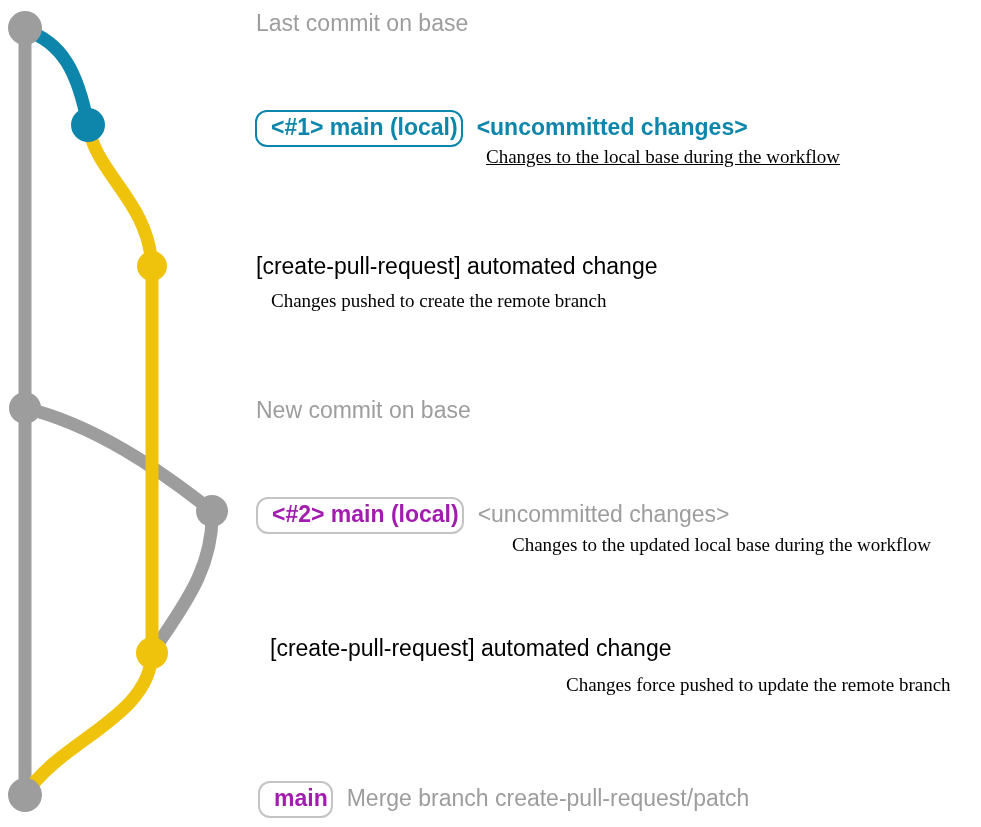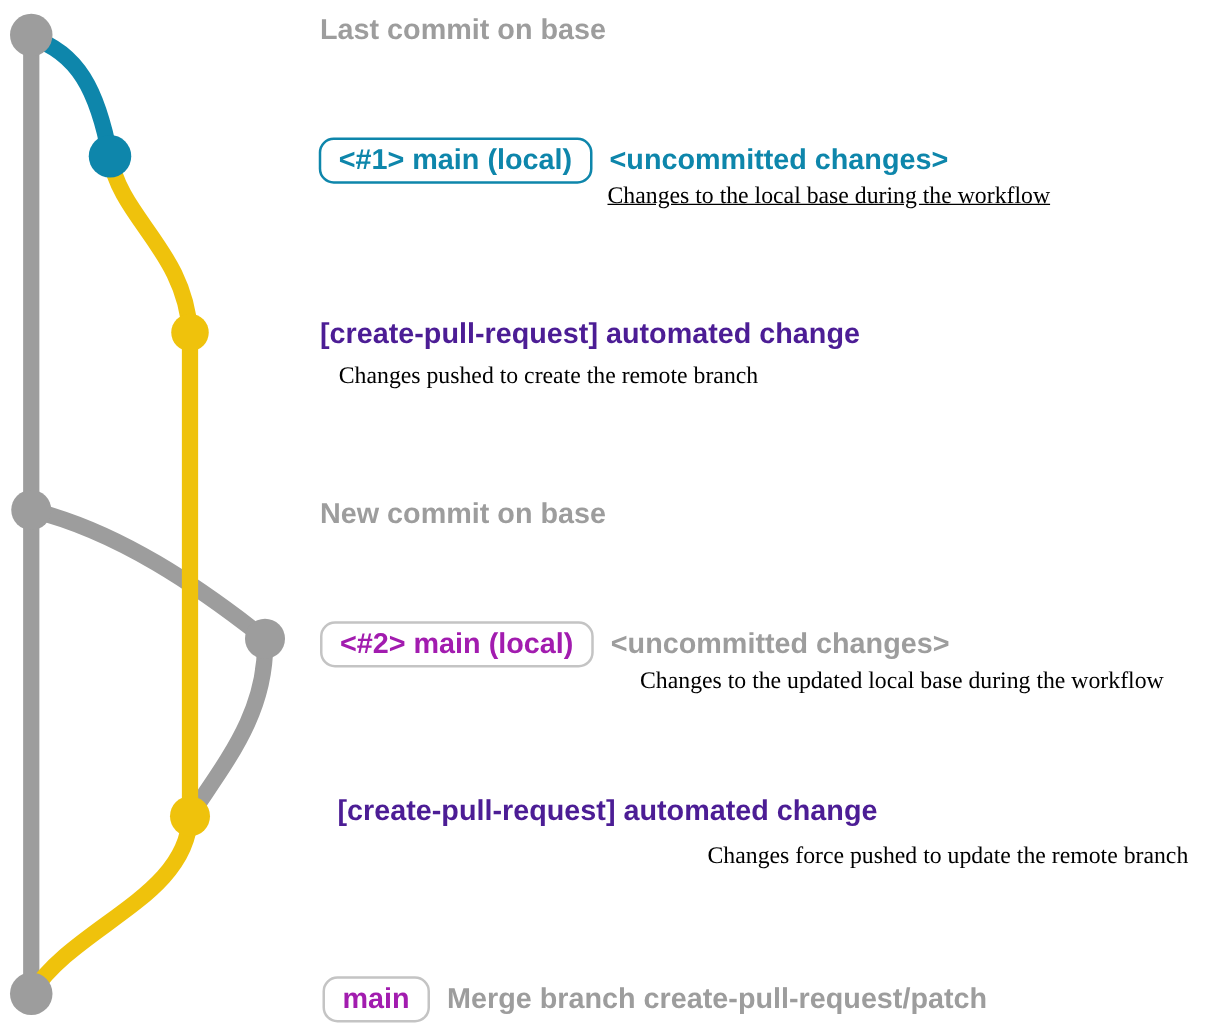--- a/index.html
+++ b/index.html
@@ -30,53 +30,53 @@
     position: absolute;
     display: flex;
     align-items: baseline;
     white-space: nowrap;
   }
 
   .pill {
     display: inline-block;
     border: 2px solid currentColor;
     border-radius: 12px;
-    padding: 4px 14px 6px 14px;
+    padding: 4px 3px 6px 14px;
     font-family: "Liberation Sans", sans-serif;
     font-size: 23px;
     font-weight: bold;
     line-height: 1.0;
     box-sizing: border-box;
     text-align: center;
   }
 
   .headline {
     font-family: "Liberation Sans", sans-serif;
     font-size: 23px;
-    font-weight: bold;
+    font-weight: normal;
     line-height: 1.0;
     white-space: nowrap;
   }
 
   .headline.bold {
     font-weight: bold;
   }
 
   .desc {
     position: absolute;
     font-family: "Liberation Serif", serif;
     font-size: 19px;
     color: #000000;
     white-space: nowrap;
     line-height: 1.0;
   }
 
   
   .c-blue   { color: #0e86ab; }
-  .c-yellow { color: #4c1d95; }
+  .c-yellow { color: #000000; }
   .c-gray   { color: #9d9d9d; }
 
   .pill.c-blue   { color: #0e86ab; border-color: #0e86ab; }
   .pill.c-yellow { color: #efc20c; border-color: #efc20c; }
   .pill.c-gray   { color: #a21caf; border-color: #c4c4c4; }
 
   .gap { display: inline-block; width: 14px; }
 </style>
 </head>
 <body>

